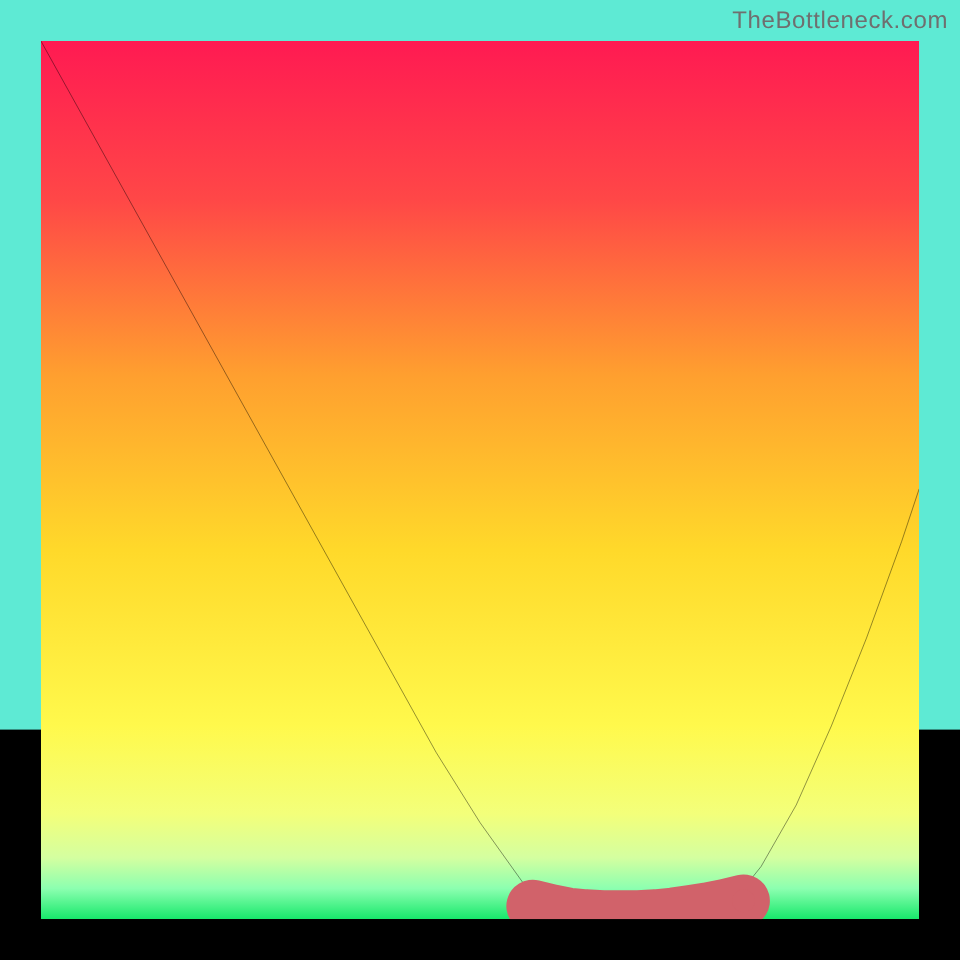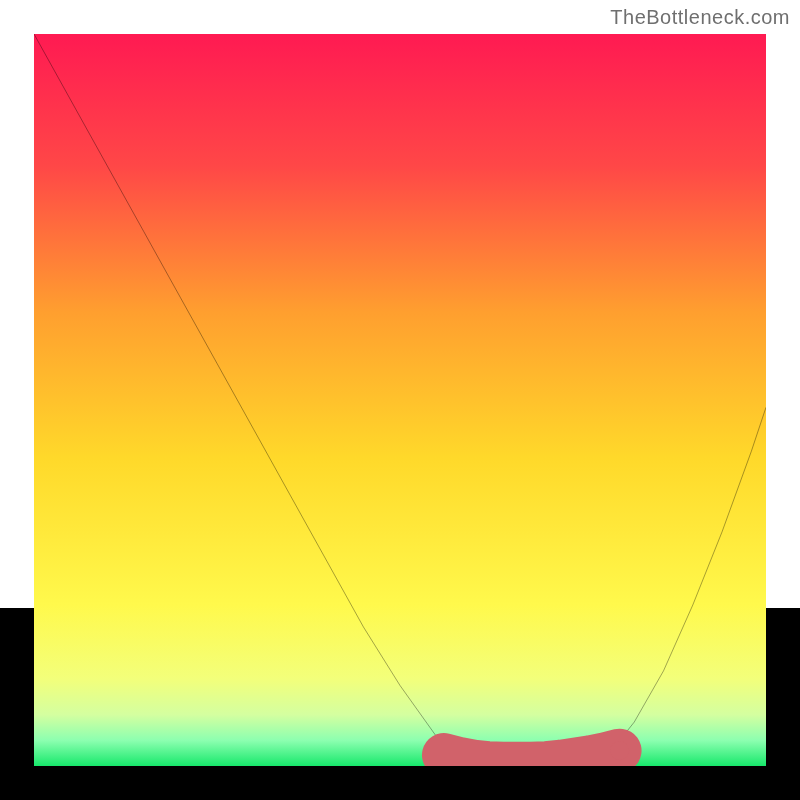--- a/index.html
+++ b/index.html
@@ -8,21 +8,21 @@
     width: 800px;
     height: 800px;
     background: #000;
     overflow: hidden;
     font-family: Arial, Helvetica, sans-serif;
   }
   .frame {
     position: relative;
     width: 800px;
     height: 608px;
-    background: #ffffff;
+    background: #5eead4;
   }
   .plot-area {
     position: absolute;
     left: 34px;
     top: 34px;
     width: 732px;
     height: 732px;
     overflow: hidden;
   }
   .attribution {

